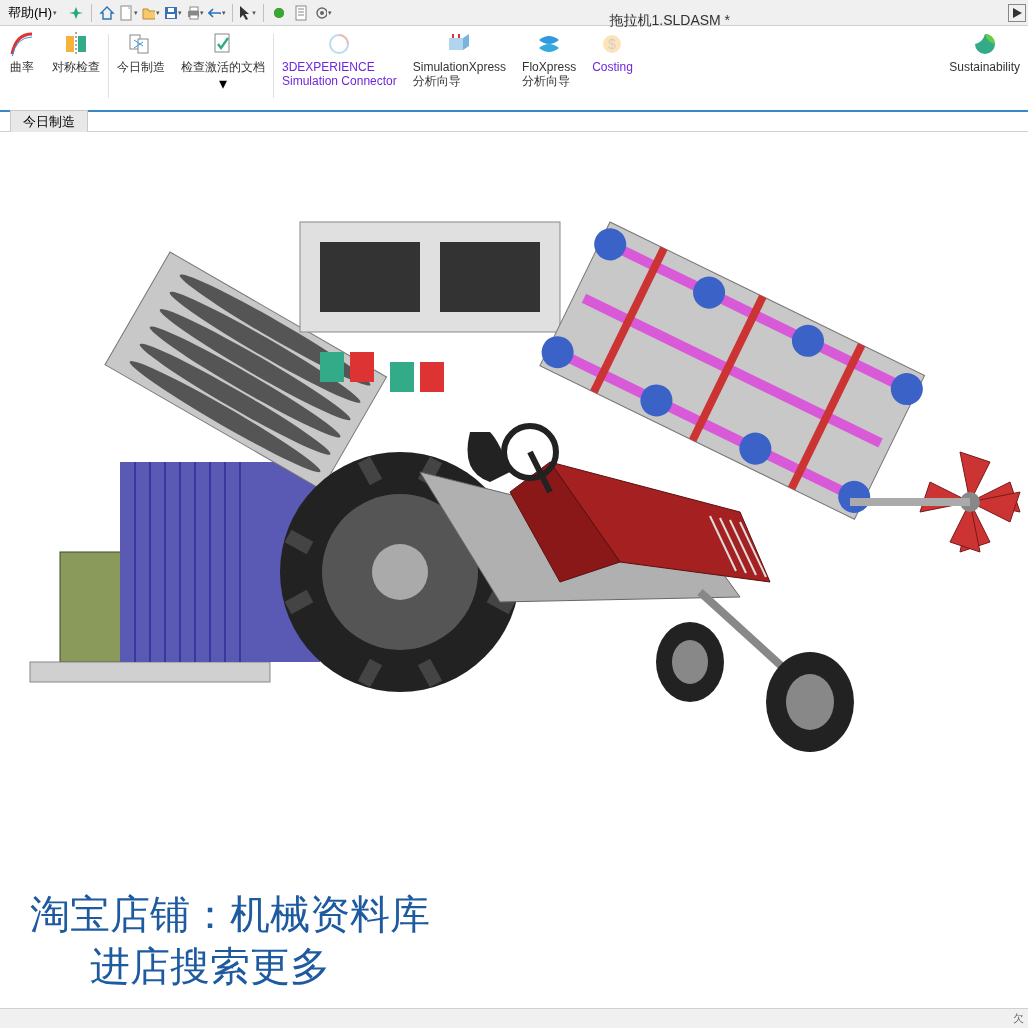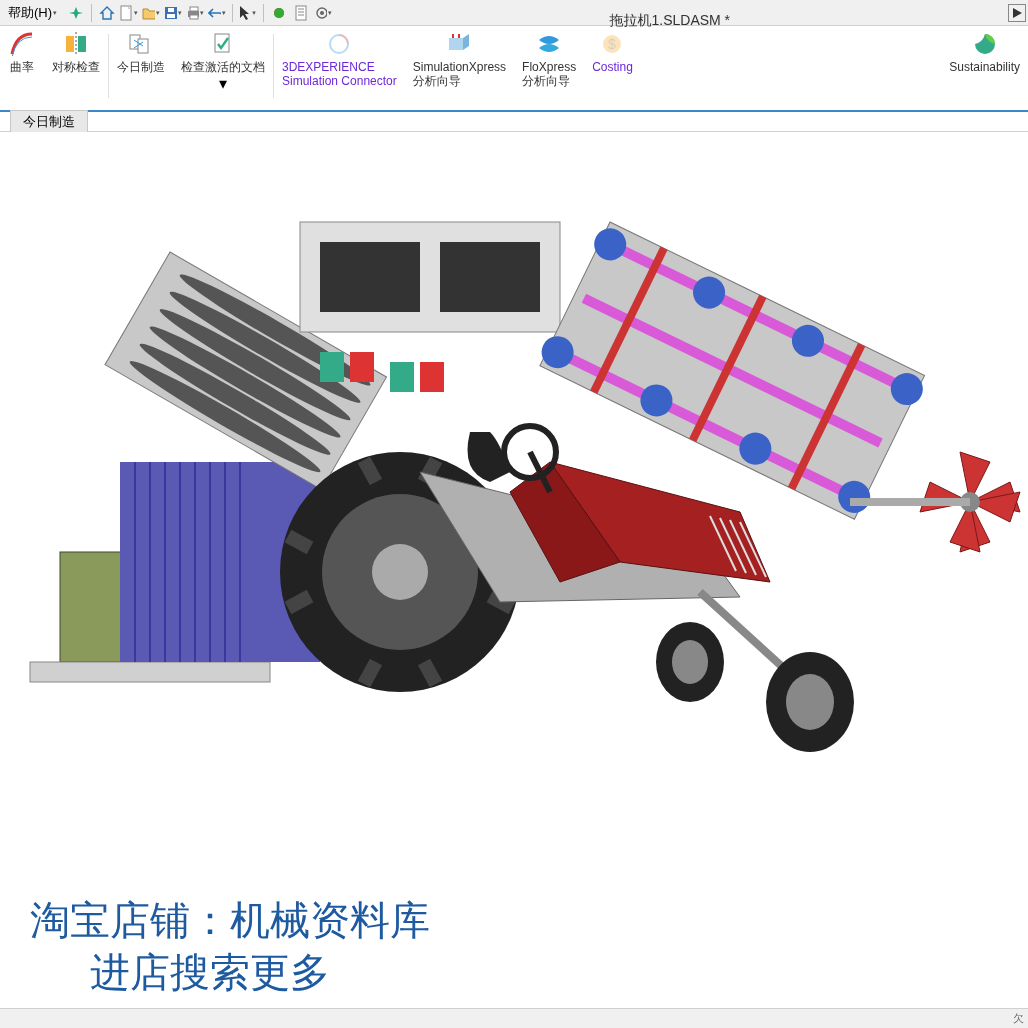--- a/index.html
+++ b/index.html
@@ -27,21 +27,21 @@
 
 
 .viewbar { position: absolute; top: 136px; left: 50%; transform: translateX(-50%); height: 28px; display: flex; align-items: center; gap: 4px; }
 .viewbar .vb-icon { width: 20px; height: 20px; display: flex; align-items: center; justify-content: center; cursor: pointer; }
 .viewbar .vb-sep { width: 1px; height: 18px; background: #b0b0b0; margin: 0 2px; }
 
 
 .viewport { position: relative; width: 100%; height: calc(100% - 160px); background: #fff; }
 
 
-.watermark { position: absolute; bottom: 2px; left: 30px; font-size: 40px; color: #1e5aa0; font-family: "SimSun", serif; line-height: 1.3; }
+.watermark { position: absolute; bottom: 8px; left: 30px; font-size: 40px; color: #1e5aa0; font-family: "SimSun", serif; line-height: 1.3; }
 
 
 .statusbar { position: absolute; bottom: 0; left: 0; right: 0; height: 20px; background: #f0f0f0; border-top: 1px solid #d0d0d0; font-size: 11px; color: #666; display:flex; align-items:center; justify-content:flex-end; padding-right:4px; }
 
 
 .svg-ico { display:block; }
 </style>
 </head>
 <body>
 

